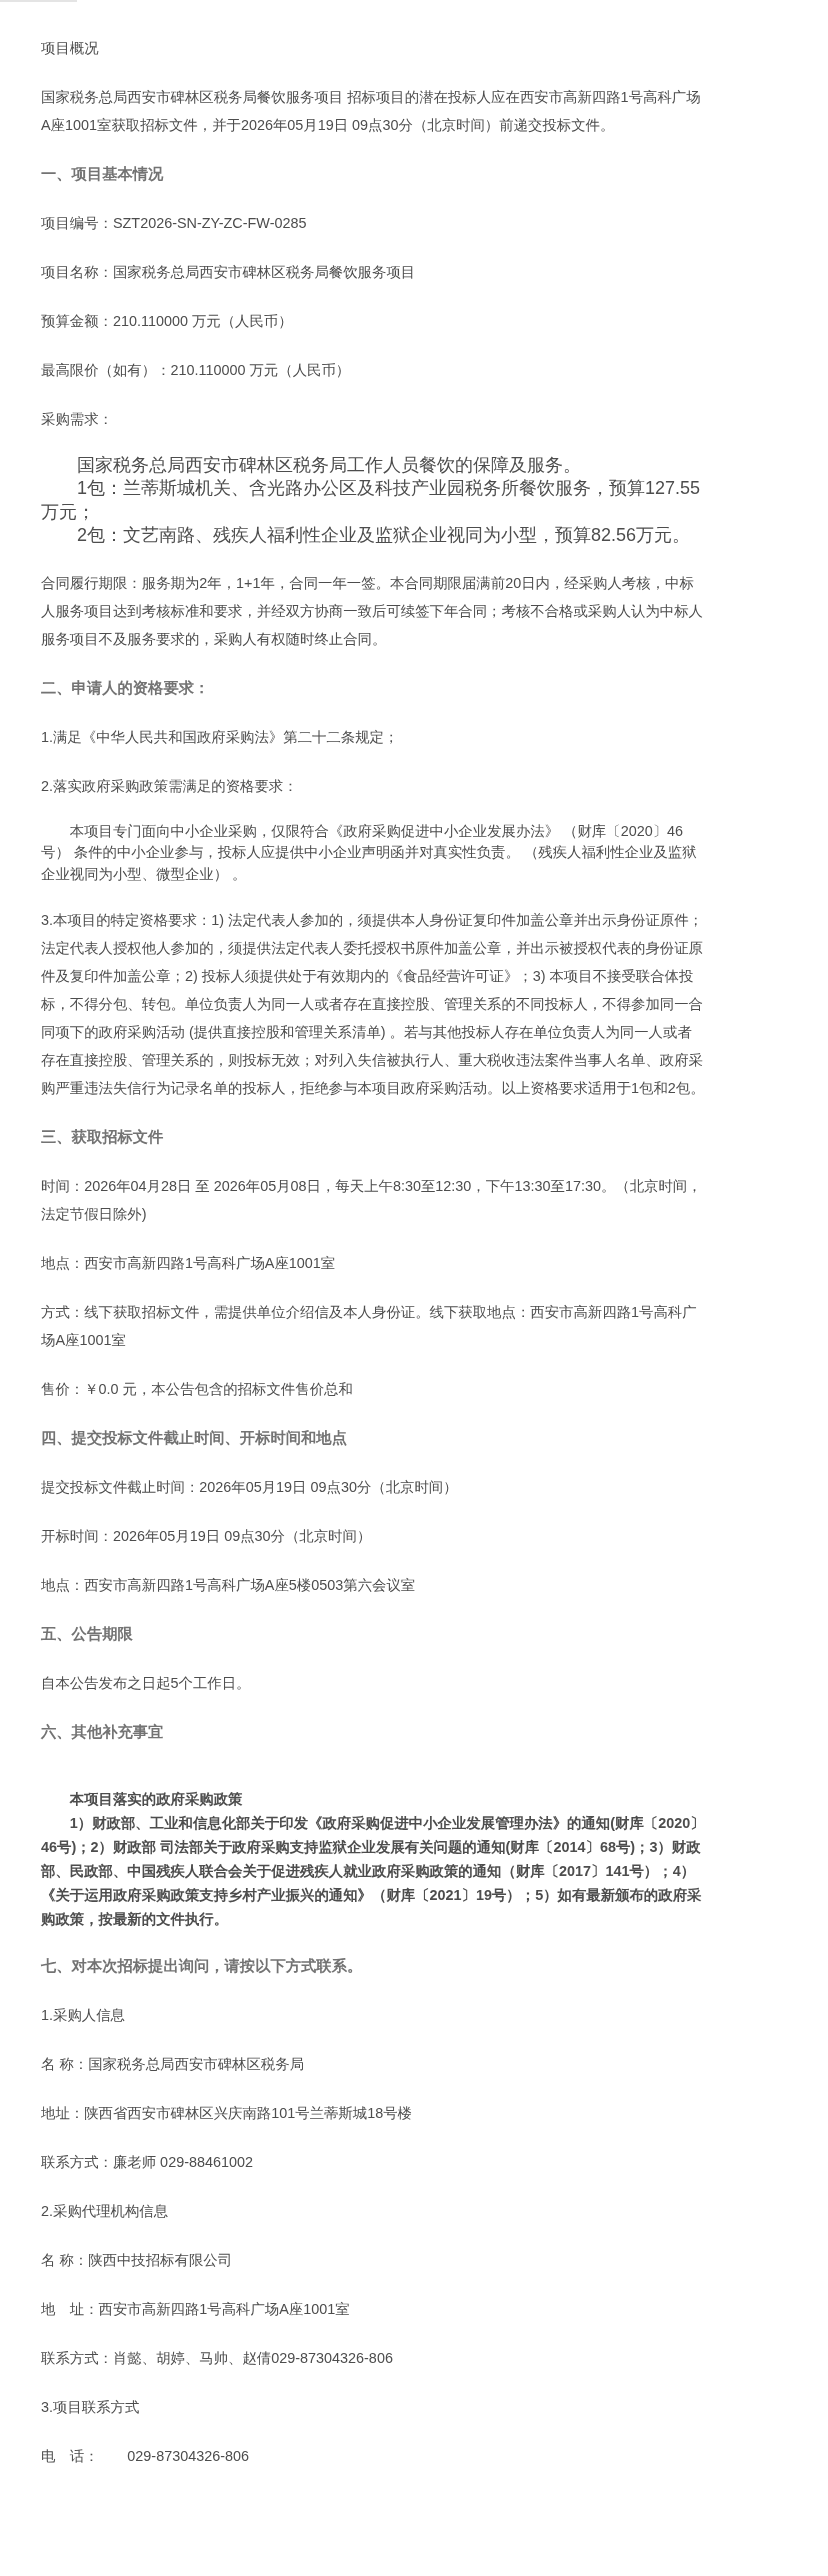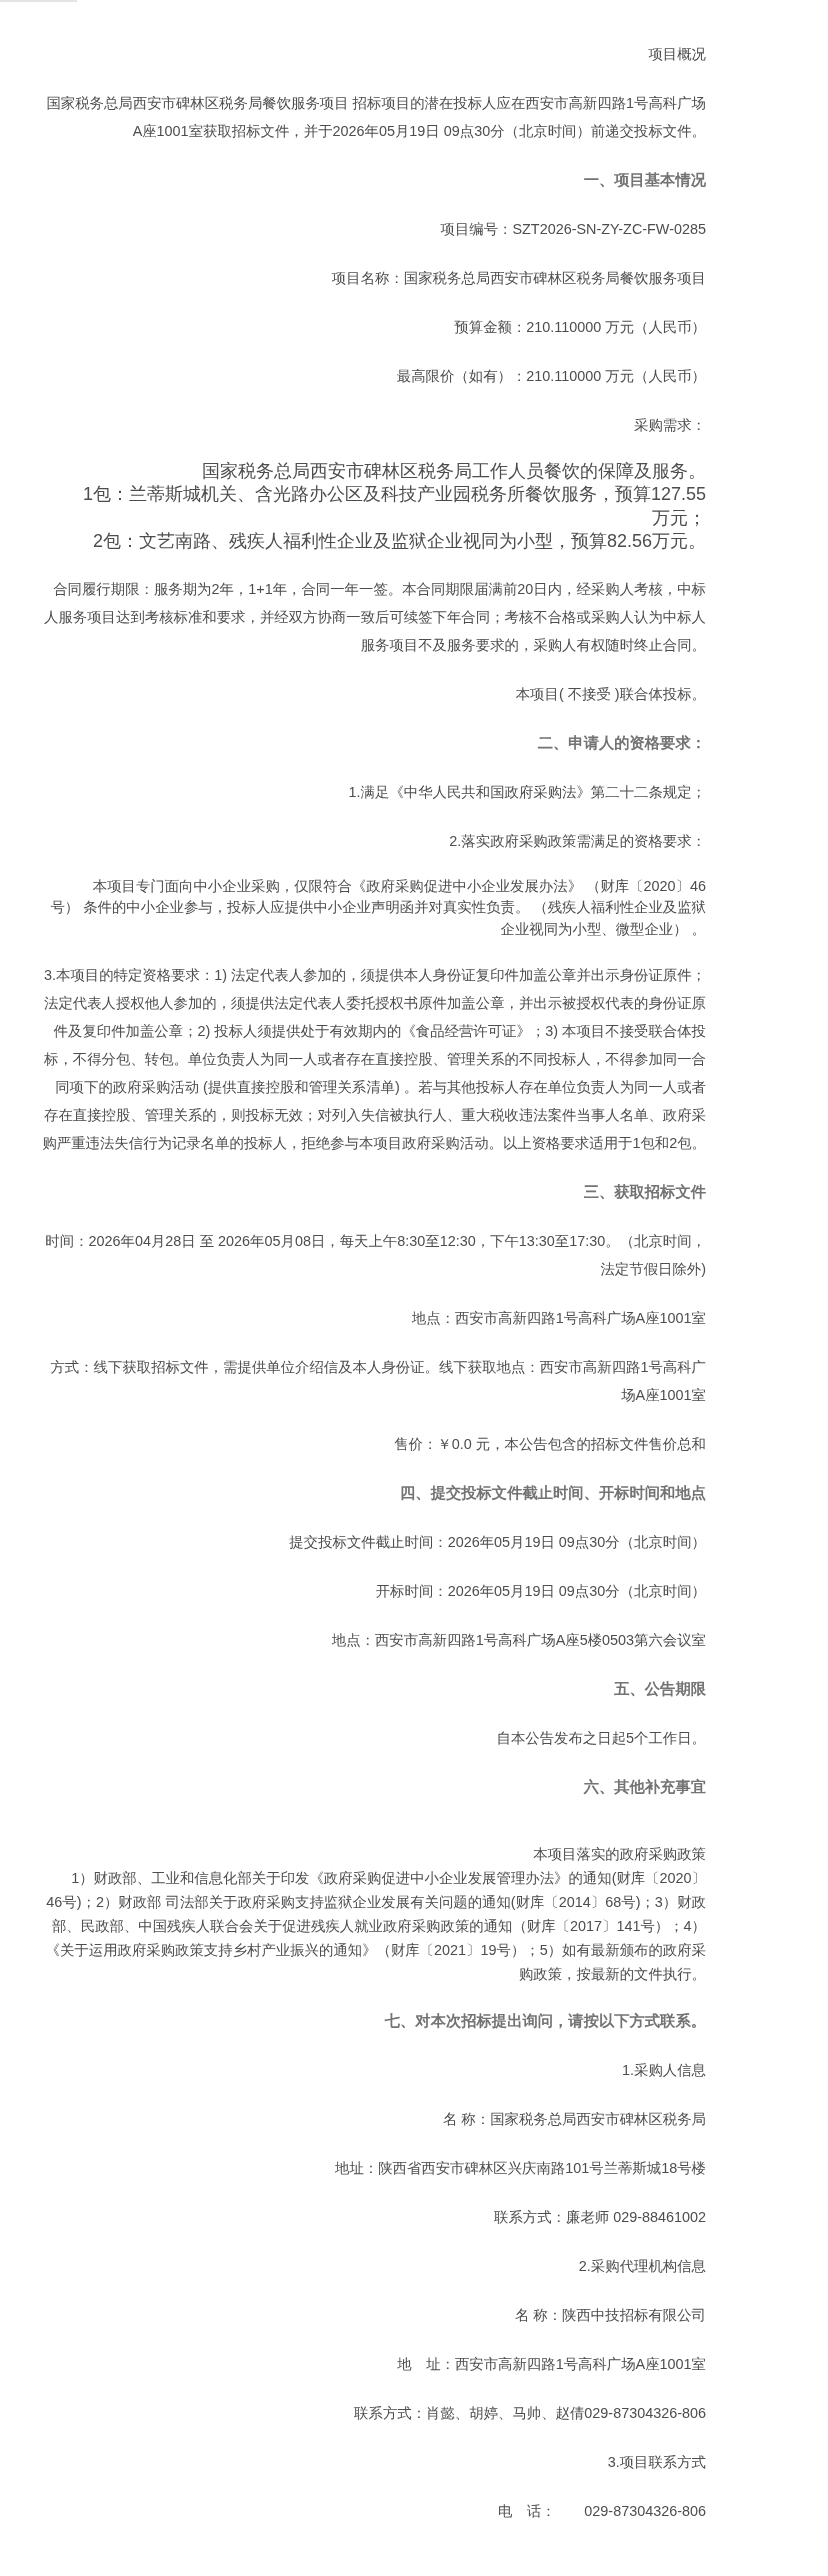--- a/index.html
+++ b/index.html
@@ -1,26 +1,25 @@
 <!DOCTYPE html>
 <html style="font-size:14.4px"><head>
 <meta charset="utf-8">
 <style>
   html, body { margin: 0; padding: 0; background: #ffffff; }
   .page {
     position: relative;
     width: 764px;
     height: 2576px;
     box-sizing: border-box;
-    padding: 19px 58px 0 41px;
+    padding: 13px 58px 0 41px;
     overflow: hidden;
     background: #ffffff;
     font-family: "Liberation Sans", "DejaVu Sans", sans-serif;
     color: #4d4d4d;
-    text-align: right;
   }
   .top-fragment {
     position: absolute;
     top: 0; left: 0;
     width: 77px; height: 1.8px;
     background: #e4e4e4;
   }
   .p {
     font-size: 14.4px;
     line-height: 28px;
@@ -42,20 +41,21 @@
   .sme {
     font-size: 14.4px;
     line-height: 21.6px;
     margin: 5px 0;
     text-indent: 2em;
   }
   .policy {
     font-size: 14.4px;
     line-height: 24px;
     margin: 41px 0 21px 0;
+    font-weight: bold;
   }
   .policy .ln { text-indent: 2em; }
 </style>
 </head>
 <body>
 
 <div class="page">
   <div class="top-fragment"></div>
 
   <div class="p">项目概况</div>
@@ -66,21 +66,20 @@
   <div class="p">项目名称：国家税务总局西安市碑林区税务局餐饮服务项目</div>
   <div class="p">预算金额：210.110000 万元（人民币）</div>
   <div class="p">最高限价（如有）：210.110000 万元（人民币）</div>
   <div class="p">采购需求：</div>
   <div class="demand">
     <div class="ln">国家税务总局西安市碑林区税务局工作人员餐饮的保障及服务。</div>
     <div class="ln">1包：兰蒂斯城机关、含光路办公区及科技产业园税务所餐饮服务，预算127.55万元；</div>
     <div class="ln">2包：文艺南路、残疾人福利性企业及监狱企业视同为小型，预算82.56万元。</div>
   </div>
   <div class="p">合同履行期限：服务期为2年，1+1年，合同一年一签。本合同期限届满前20日内，经采购人考核，中标人服务项目达到考核标准和要求，并经双方协商一致后可续签下年合同；考核不合格或采购人认为中标人服务项目不及服务要求的，采购人有权随时终止合同。</div>
-  <div class="p">本项目( 不接受 )联合体投标。</div>
 
   <div class="h">二、申请人的资格要求：</div>
   <div class="p">1.满足《中华人民共和国政府采购法》第二十二条规定；</div>
   <div class="p">2.落实政府采购政策需满足的资格要求：</div>
   <div class="sme">本项目专门面向中小企业采购，仅限符合《政府采购促进中小企业发展办法》 （财库〔2020〕46号） 条件的中小企业参与，投标人应提供中小企业声明函并对真实性负责。 （残疾人福利性企业及监狱企业视同为小型、微型企业） 。</div>
   <div class="p">3.本项目的特定资格要求：1) 法定代表人参加的，须提供本人身份证复印件加盖公章并出示身份证原件；法定代表人授权他人参加的，须提供法定代表人委托授权书原件加盖公章，并出示被授权代表的身份证原件及复印件加盖公章；2) 投标人须提供处于有效期内的《食品经营许可证》；3) 本项目不接受联合体投标，不得分包、转包。单位负责人为同一人或者存在直接控股、管理关系的不同投标人，不得参加同一合同项下的政府采购活动 (提供直接控股和管理关系清单) 。若与其他投标人存在单位负责人为同一人或者存在直接控股、管理关系的，则投标无效；对列入失信被执行人、重大税收违法案件当事人名单、政府采购严重违法失信行为记录名单的投标人，拒绝参与本项目政府采购活动。以上资格要求适用于1包和2包。</div>
 
   <div class="h">三、获取招标文件</div>
   <div class="p">时间：2026年04月28日 至 2026年05月08日，每天上午8:30至12:30，下午13:30至17:30。（北京时间，法定节假日除外)</div>
   <div class="p">地点：西安市高新四路1号高科广场A座1001室</div>

